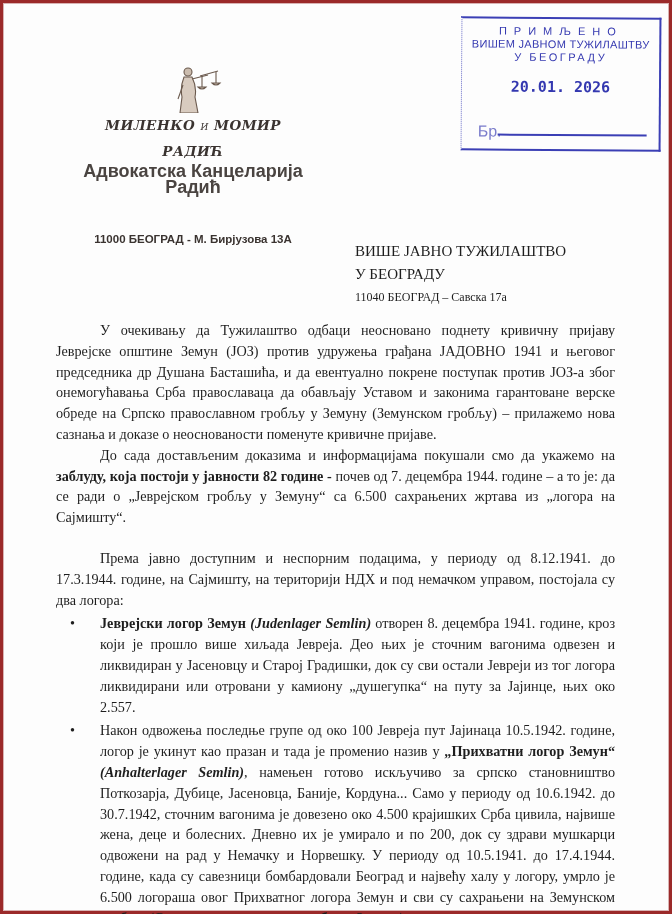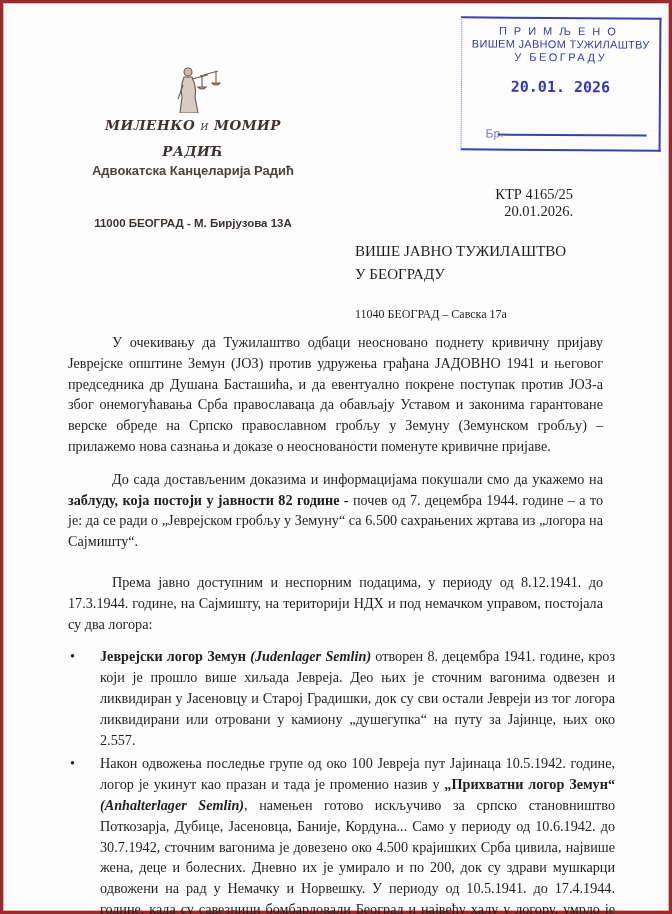--- a/index.html
+++ b/index.html
@@ -17,47 +17,47 @@
       background: #fdfdfd;
     }
     .letterhead {
       position: absolute; left: 70px; top: 60px; width: 240px;
       text-align: center; color: #3a3330;
     }
     .lh-logo { display: block; margin: 0 auto; width: 70px; height: 50px; }
     .lh-small { font-family: "DejaVu Serif", serif; font-size: 10px; letter-spacing: 5px; margin-top: -2px; }
     .lh-names { font-family: "DejaVu Serif", serif; font-size: 13.5px; font-weight: bold; letter-spacing: 0.5px; line-height: 24px; font-style: italic; }
     .lh-names .conj { font-size: 9px; font-weight: normal; }
-    .lh-office { font-family: "Liberation Sans", sans-serif; font-size: 13px; font-weight: bold; color: #4a4441; line-height: 16px; text-align: center; }
+    .lh-office { font-family: "Liberation Sans", sans-serif; font-size: 18px; font-weight: bold; color: #4a4441; line-height: 16px; text-align: center; }
     .lh-address { font-family: "Liberation Sans", sans-serif; font-size: 11.5px; font-weight: bold; color: #3a3330; line-height: 15px; margin-top: 37px; }
 
     .stamp {
       position: absolute; left: 458px; top: 14px; width: 200px; height: 134px;
       border: 2px solid #3b3fb5; border-left: 1px dotted #6a6ec8; box-sizing: border-box;
       color: #3438b0; font-family: "Liberation Sans", sans-serif; text-align: center;
       transform: rotate(0.4deg);
     }
     .st-l1 { font-size: 11px; letter-spacing: 7px; margin-top: 6px; }
     .st-l2 { font-size: 11px; letter-spacing: 0.3px; margin-top: 1px; }
     .st-l3 { font-size: 11px; letter-spacing: 2.5px; margin-top: 1px; }
     .st-date { font-family: "DejaVu Sans Mono", monospace; font-size: 15px; font-weight: bold; margin-top: 15px; letter-spacing: 0px; }
-    .st-br { position: absolute; left: 24px; bottom: 8px; font-size: 12px; color: #7a7ccb; }
+    .st-br { position: absolute; left: 16px; bottom: 8px; font-size: 16px; color: #7a7ccb; }
     .st-line { position: absolute; left: 36px; right: 12px; bottom: 13px; border-bottom: 2px solid #3b3fb5; }
 
     .ref { position: absolute; right: 96px; top: 183px; text-align: right; font-size: 14.5px; line-height: 17px; }
 
     .recipient { position: absolute; left: 352px; top: 237px; }
     .rc-title { font-size: 15px; font-weight: normal; line-height: 23px; }
-    .rc-addr { font-size: 12px; line-height: 20px; margin-top: 18px; }
+    .rc-addr { font-size: 12px; line-height: 20px; margin-top: 1px; }
 
     .body {
       position: absolute; left: 53px; top: 317px; width: 559px;
       font-size: 14.2px; line-height: 20.8px; text-align: justify;
     }
-    .body p { margin: 12px; }
+    .body p { margin: 0; }
     .indent { text-indent: 44px; }
     .gap-lg { margin-top: 20px !important; }
     ul.bullets { list-style: none; margin: 0; padding: 0 0 0 44px; }
     ul.bullets li { position: relative; margin-top: 3px; }
     ul.bullets li .dot { position: absolute; left: -30px; top: 0; }
     b { font-weight: bold; }
     i { font-style: italic; font-weight: bold; }
   </style>
 </head>
 <body>
@@ -87,24 +87,20 @@
 
   <div class="stamp">
     <div class="st-l1">ПРИМЉЕНО</div>
     <div class="st-l2">ВИШЕМ ЈАВНОМ ТУЖИЛАШТВУ</div>
     <div class="st-l3">У БЕОГРАДУ</div>
     <div class="st-date">20.01. 2026</div>
     <div class="st-br">Бр.</div>
     <div class="st-line"></div>
   </div>
 
-  <div class="ref">
-    <div>КТР 4165/25</div>
-    <div>20.01.2026.</div>
-  </div>
 
   <div class="recipient">
     <div class="rc-title">ВИШЕ ЈАВНО ТУЖИЛАШТВО</div>
     <div class="rc-title">У БЕОГРАДУ</div>
     <div class="rc-addr">11040 БЕОГРАД – Савска 17а</div>
   </div>
 
   <div class="body">
     <p class="indent">У очекивању да Тужилаштво одбаци неосновано поднету кривичну пријаву Јеврејске општине Земун (ЈОЗ) против удружења грађана ЈАДОВНО 1941 и његовог председника др Душана Басташића, и да евентуално покрене поступак против ЈОЗ-а због онемогућавања Срба православаца да обављају Уставом и законима гарантоване верске обреде на Српско православном гробљу у Земуну (Земунском гробљу) – прилажемо нова сазнања и доказе о неоснованости поменуте кривичне пријаве.</p>
 

